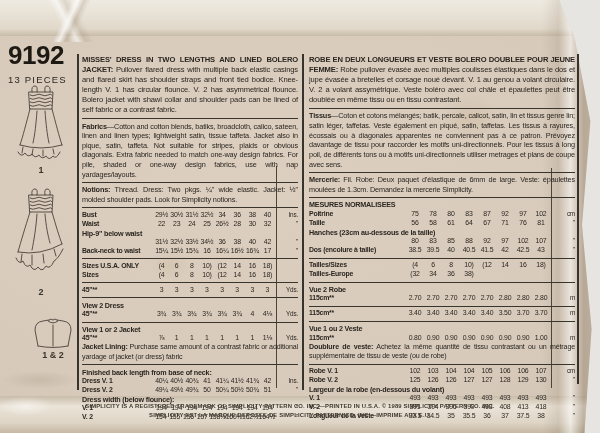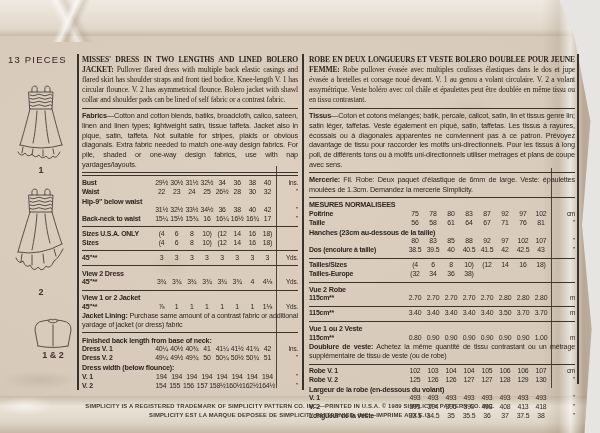--- a/index.html
+++ b/index.html
@@ -34,33 +34,33 @@
   .stain-b{position:absolute;left:150px;top:250px;width:40px;height:30px;border-radius:50%;
     background:radial-gradient(closest-side, rgba(170,130,80,.10), transparent);}
 
   
   .vrule{position:absolute;width:1.5px;background:#38332b;}
   .vrule-inner{position:absolute;width:1px;background:#4a443a;}
 
   
   .numblock{position:absolute;left:8px;top:42px;}
   .patnum{font-size:26px;font-weight:800;letter-spacing:-.5px;color:#1d1913;line-height:1;}
-  .pieces{font-size:9.5px;letter-spacing:1.2px;color:#2b2620;margin-top:12px;}
+  .pieces{font-size:9.5px;letter-spacing:1.2px;color:#2b2620;margin-top:6px;}
 
   
   .illus{position:absolute;text-align:center;}
   .illus svg{display:block;margin:0 auto;}
   .illus .cap{font-size:9px;font-weight:700;color:#3a342b;margin-top:1px;}
 
   
   .col{position:absolute;top:55px;color:#2b2620;}
   .col-en{left:82px;width:216px;--lab:72px;--unit:23px;}
   .col-fr{left:309px;width:266px;--lab:97px;--unit:25px;}
   .para{font-size:7.3px;line-height:1.32;text-align:justify;margin:0;letter-spacing:-.15px;}
-  .para-title{font-size:7.6px;line-height:1.33;font-family:Liberation Serif, serif;}
+  .para-title{font-size:7.6px;line-height:1.33;}
   .para b{font-weight:700;}
   .hr{border-top:1px solid #3a352c;margin:2.5px 0;}
   .trow{display:grid;grid-template-columns:var(--lab) repeat(8,1fr) var(--unit);
         font-size:6.9px;line-height:1.3;white-space:nowrap;letter-spacing:-.2px;}
   .thead{display:block;font-weight:700;font-size:7.2px;line-height:1.3;}
   .tlabel{font-weight:700;overflow:hidden;}
   .tcell{text-align:center;}
   .tunit{text-align:right;font-size:6.4px;}
   .tnote{font-size:7.1px;line-height:1.3;text-align:justify;letter-spacing:-.15px;}
   .tnote b{font-weight:700;}
@@ -76,20 +76,21 @@
   <div class="fold-top"></div>
   <div class="crease-x"></div>
   <div class="fold-bottom"></div>
   <div class="edge-right"></div>
   <div class="crumple-bl"></div>
   <div class="stain-a"></div>
   <div class="stain-b"></div>
 </div>
 
 <div class="numblock">
+  <div class="patnum">9192</div>
   <div class="pieces">13 PIECES</div>
 </div>
 
 <div class="illus" style="left:14px;top:84px;width:54px;">
   <svg width="52" height="80" viewBox="0 0 52 80" fill="none" stroke="#49413a" stroke-width="0.9" stroke-linecap="round">
     <path d="M17 8 Q16 2 20 2 Q23 2 22 8"></path>
       <path d="M35 8 Q36 2 32 2 Q29 2 30 8"></path>
     <path d="M14 8 L38 8 L37 25 L15 25 Z"></path>
     <path d="M15 11 q3 1.6 6 0 t6 0 t6 0 t4 0"></path>
       <path d="M15 14.5 q3 1.6 6 0 t6 0 t6 0 t4 0"></path>
@@ -148,20 +149,21 @@
 <div class="vrule" style="left:302px;top:54px;height:336px;"></div>
 <div class="vrule" style="left:577px;top:54px;height:330px;"></div>
 <div class="vrule-inner" style="left:276px;top:166px;height:222px;"></div>
 <div class="vrule-inner" style="left:551px;top:168px;height:220px;"></div>
 
 <div class="col col-en">
   <p class="para para-title"><b>MISSES' DRESS IN TWO LENGTHS AND LINED BOLERO JACKET:</b><span> Pullover flared dress with multiple back elastic casings and flared skirt has shoulder straps and front tied bodice. Knee-length V. 1 has circular flounce. V. 2 has asymmetrical flounce. Bolero jacket with shawl collar and shoulder pads can be lined of self fabric or a contrast fabric.</span></p>
   <div class="hr"></div>
   <p class="para"><b>Fabrics</b><span>—Cotton and cotton blends, batiks, broadcloth, calico, sateen, linen and linen types; lightweight satin, tissue taffeta. Jacket also in pique, satin, taffeta. Not suitable for stripes, plaids or obvious diagonals. Extra fabric needed to match one-way design fabrics. For pile, shaded or one-way design fabrics, use with nap yardages/layouts.</span></p>
   <div class="hr"></div>
+  <p class="para"><b>Notions:</b><span> Thread. Dress: Two pkgs. ¼" wide elastic. Jacket: ½" molded shoulder pads. Look for Simplicity notions.</span></p>
   <div class="hr"></div>
   <div>
       <div class="trow">
         <span class="tlabel">Bust</span>
         <span class="tcell">29½</span>
         <span class="tcell">30½</span>
         <span class="tcell">31½</span>
         <span class="tcell">32½</span>
         <span class="tcell">34</span>
         <span class="tcell">36</span>

